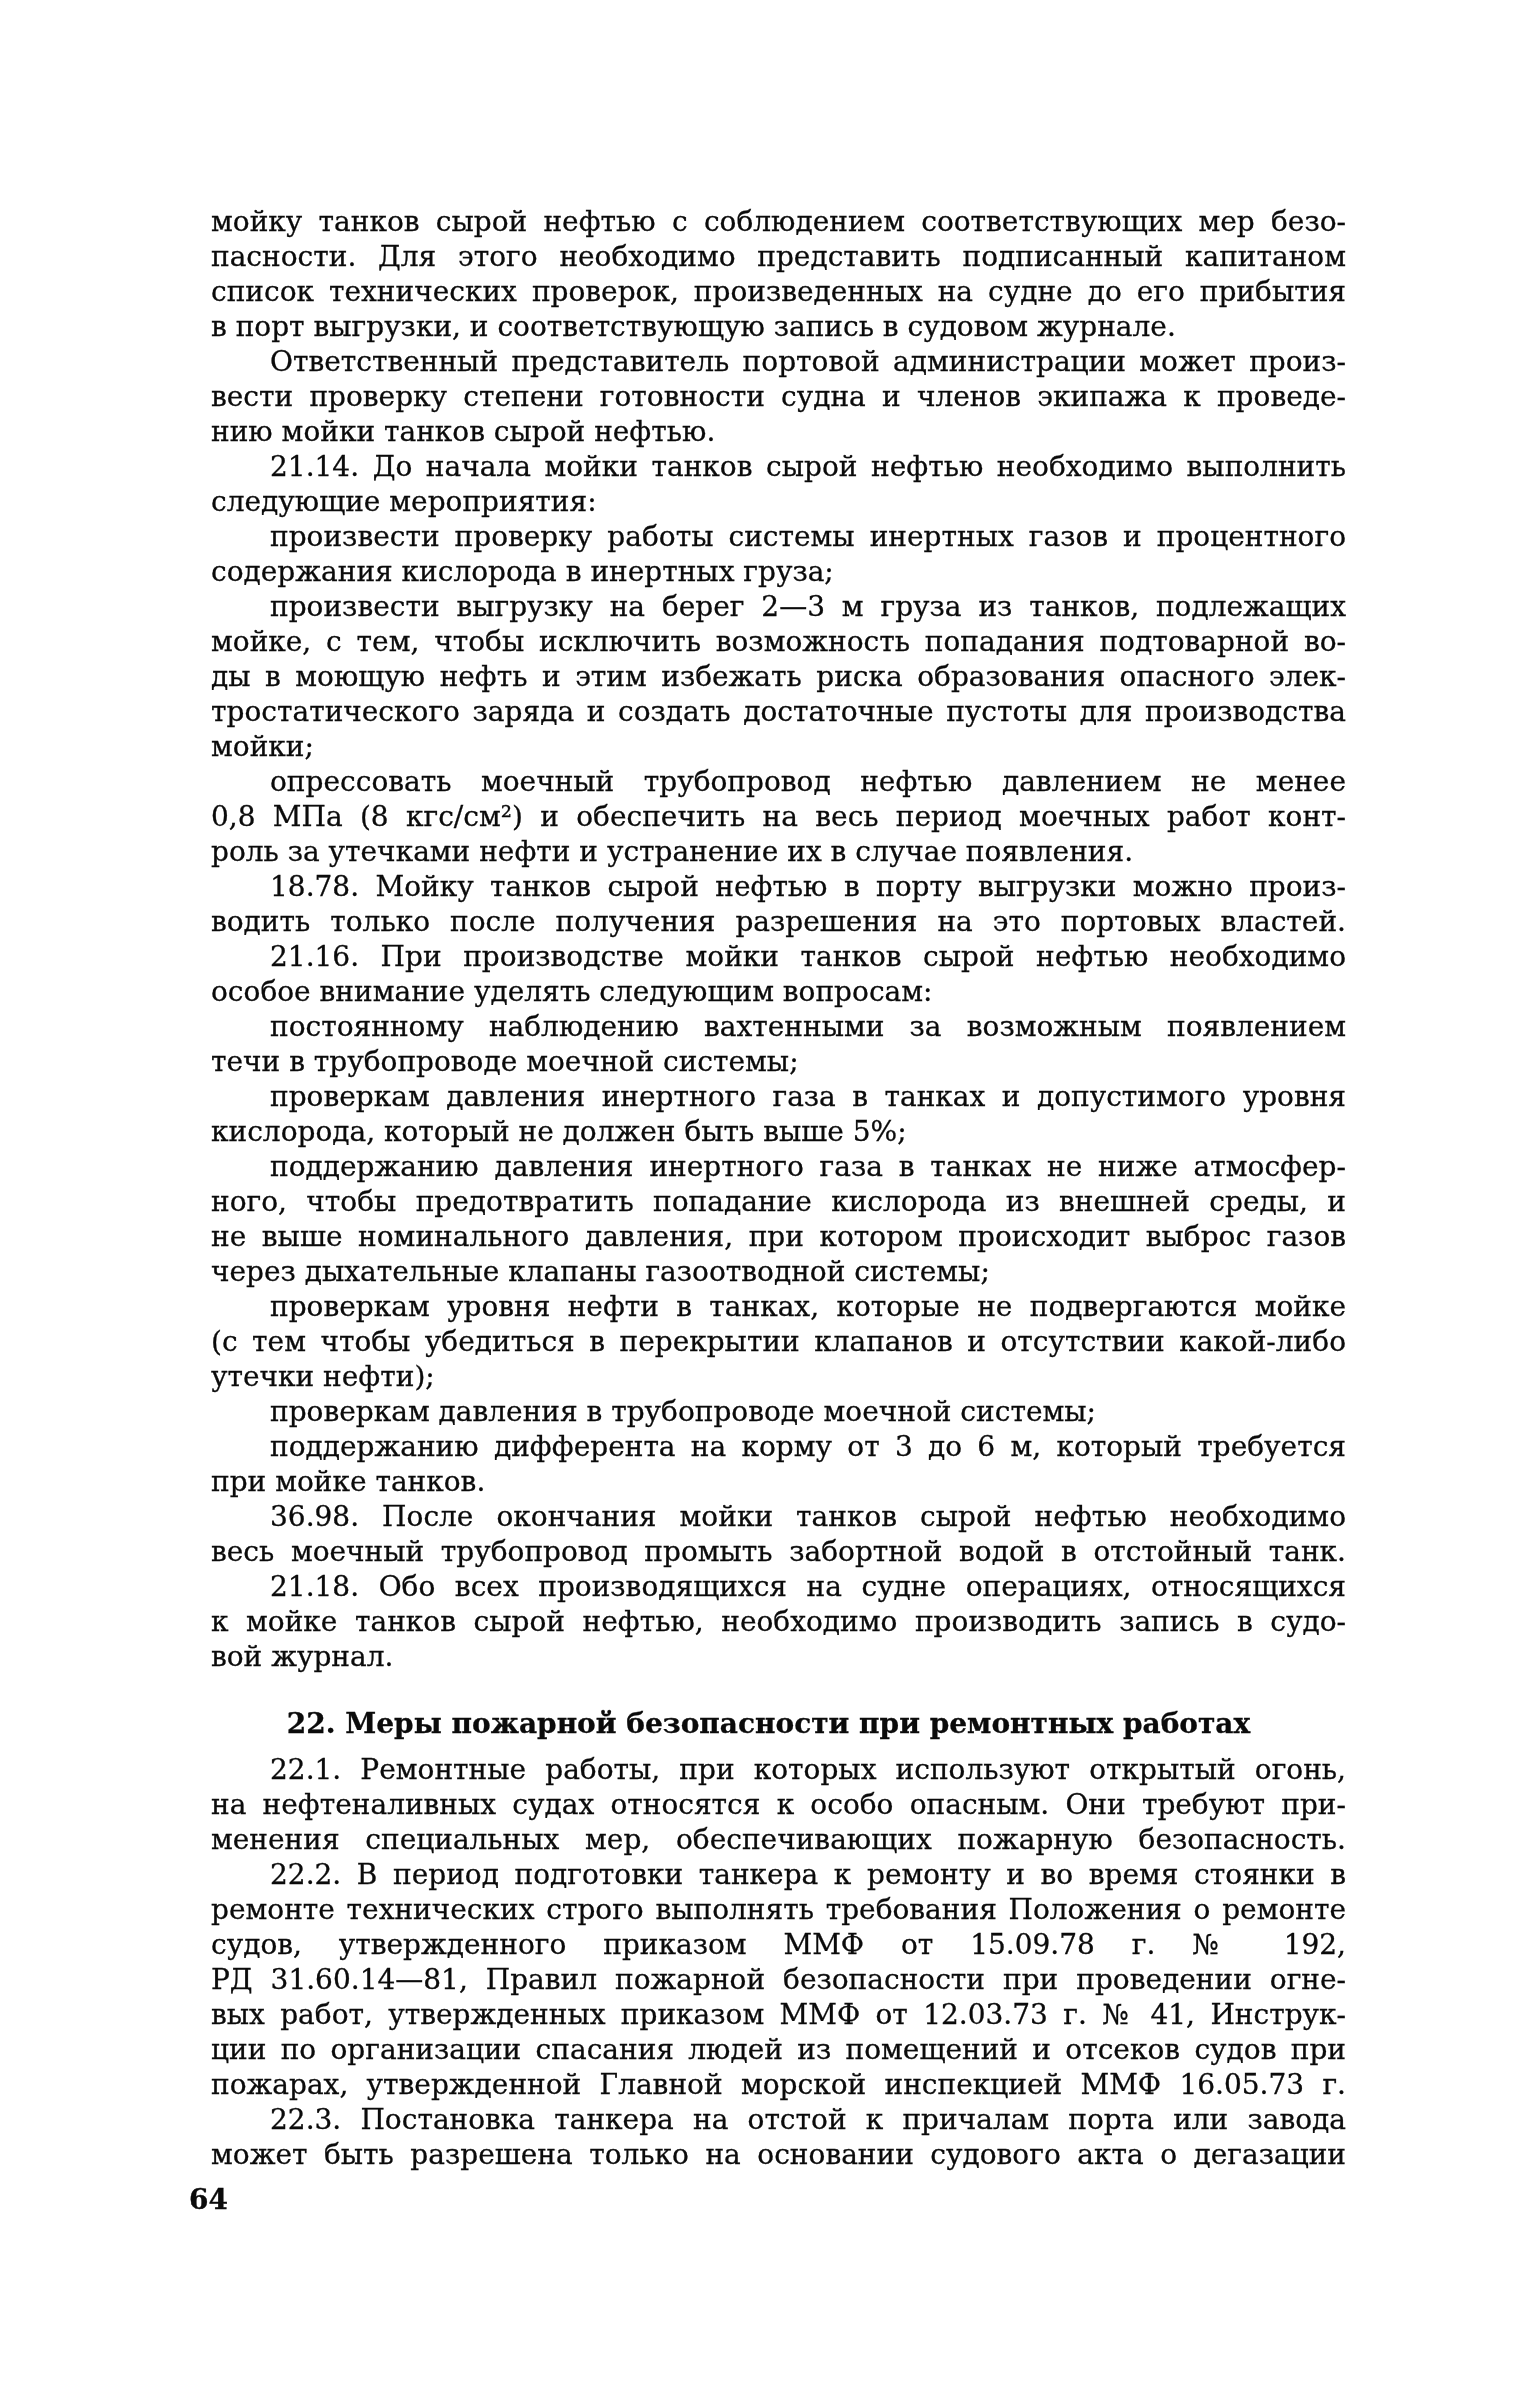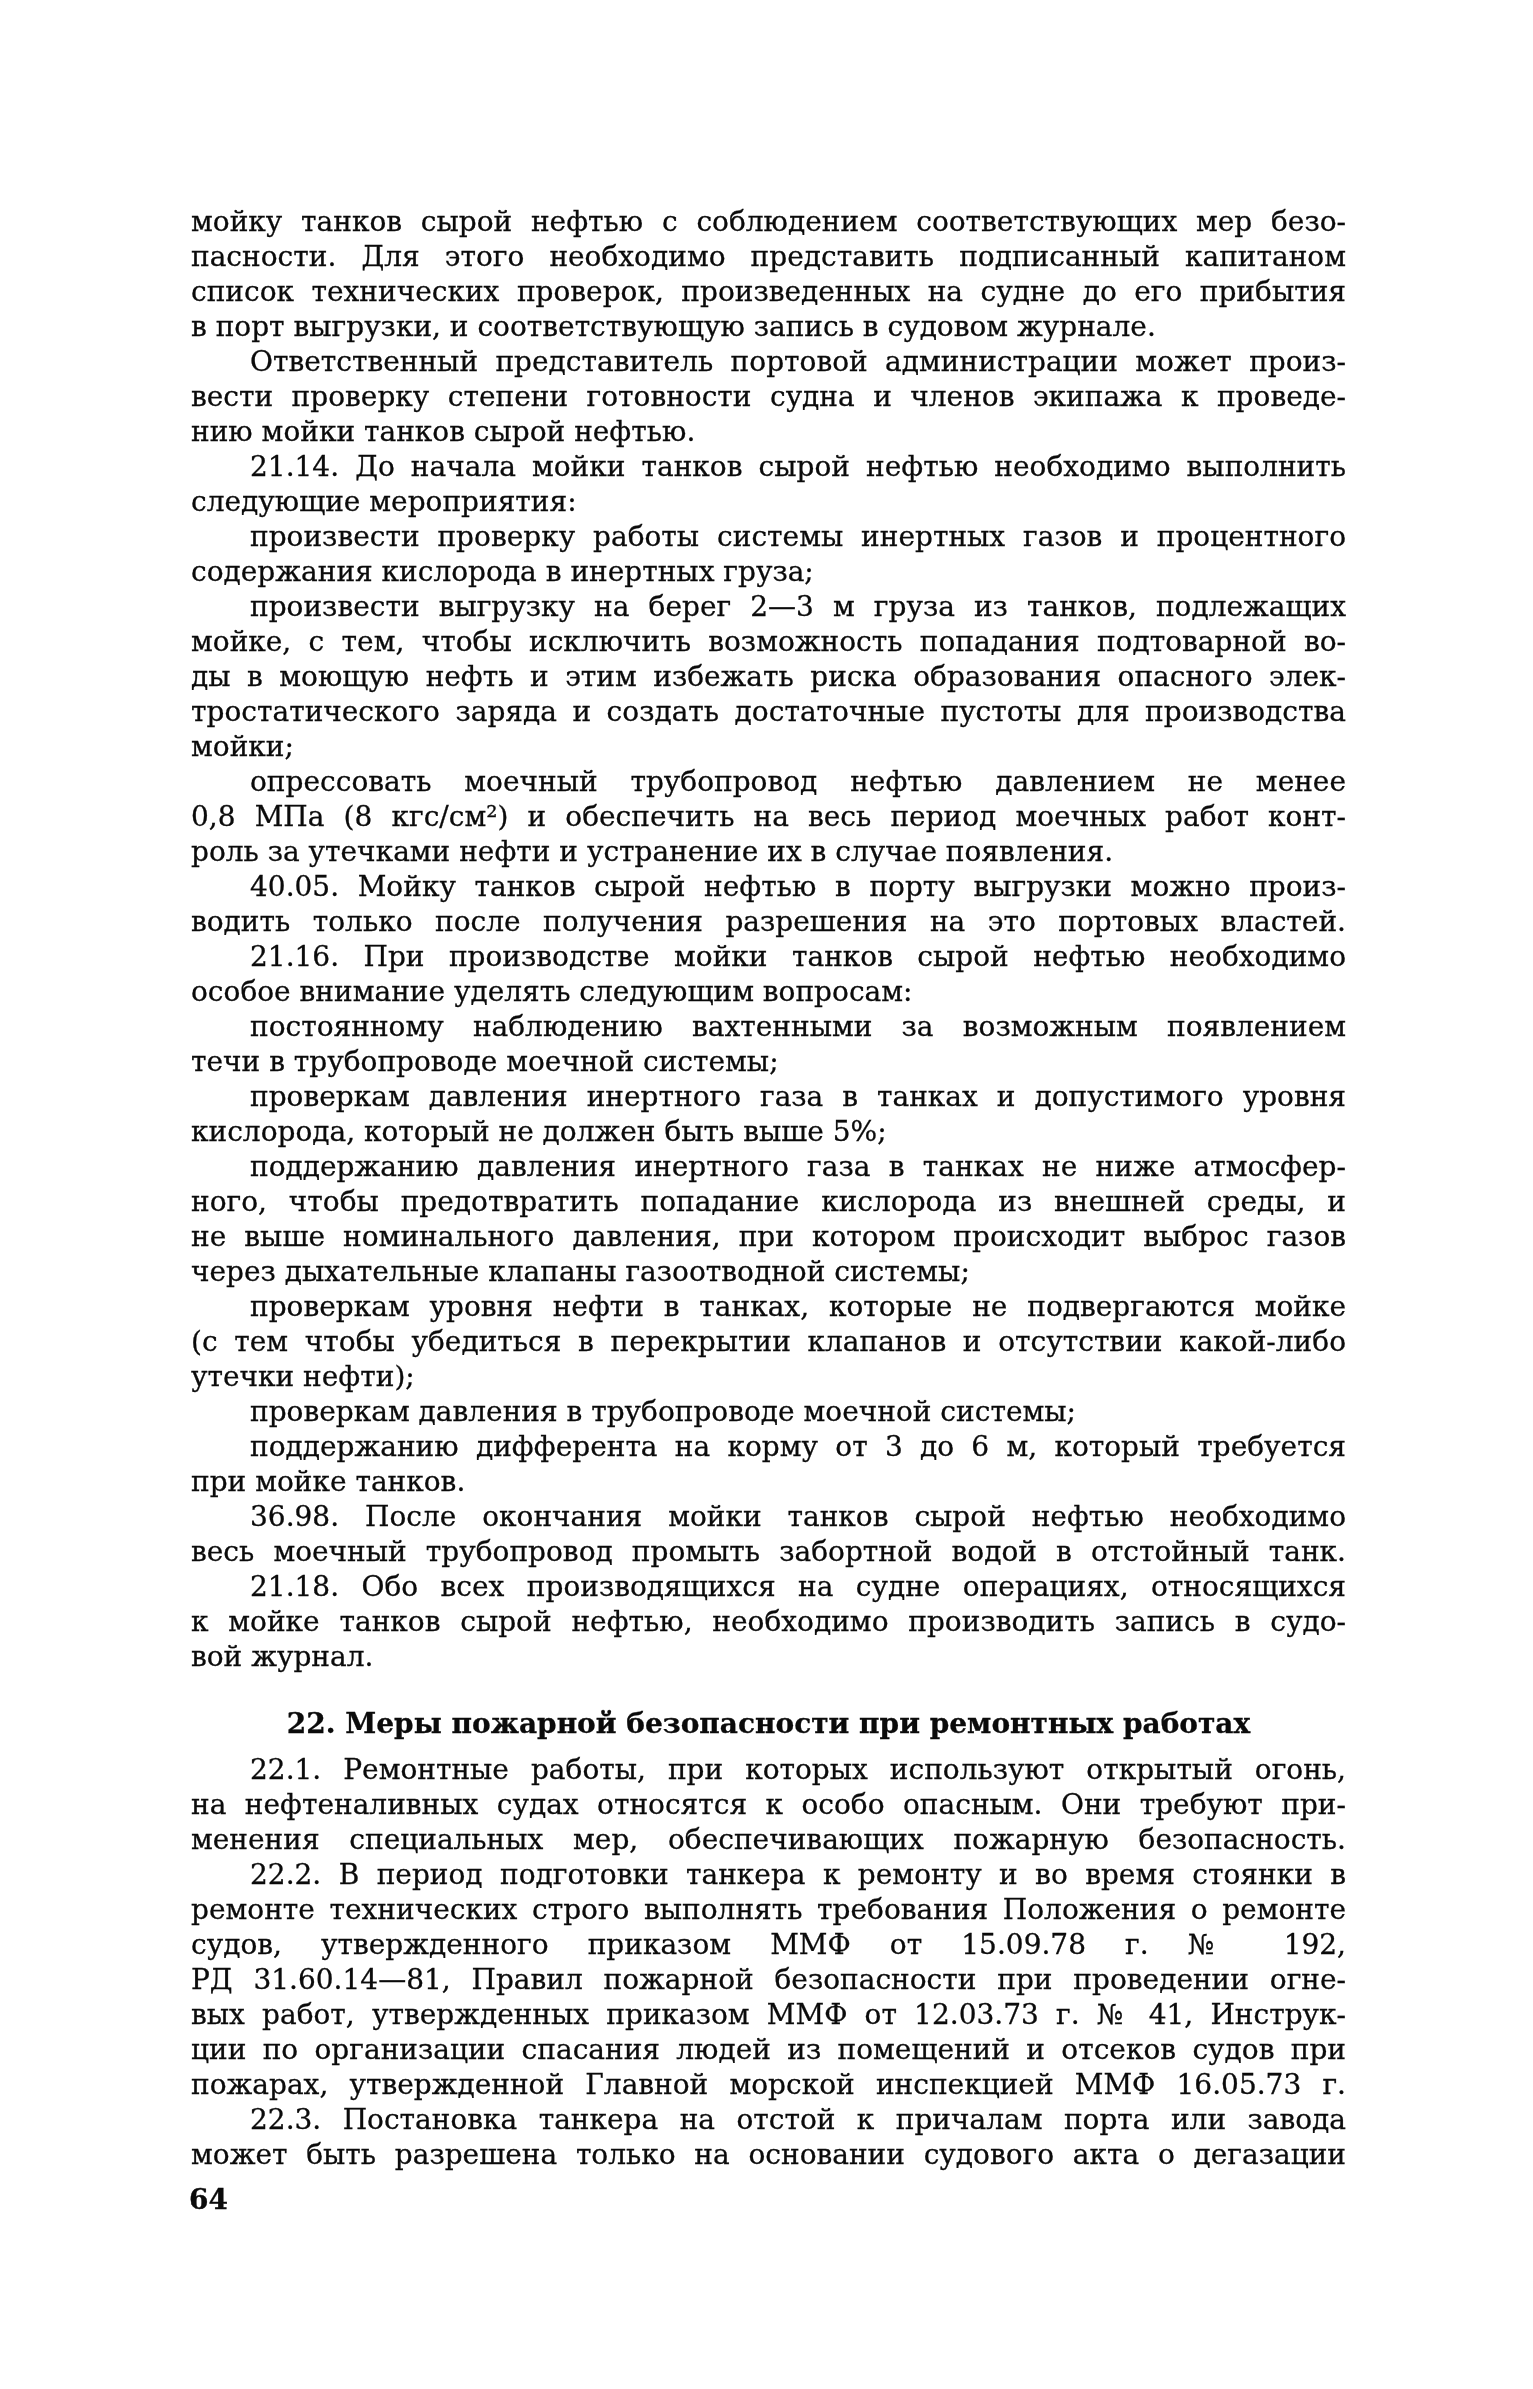--- a/index.html
+++ b/index.html
@@ -22,20 +22,21 @@
     top: 204px;
     width: 1155px;
     font-size: 28px;
     line-height: 35px;
     -webkit-text-stroke: 0.3px #0b0b0b;
   }
   .paragraph { margin: 0; }
   .line {
     text-align: justify;
     text-align-last: justify;
+    margin-left: 20px;
   }
   .line.leftlast {
     text-align-last: left;
   }
   .line.indent {
     text-indent: 59px;
   }
   .heading {
     margin: 32px 0 11px 0;
     text-align: center;
@@ -82,21 +83,21 @@
         <div class="line">ды в моющую нефть и этим избежать риска образования опасного элек-</div>
         <div class="line">тростатического заряда и создать достаточные пустоты для производства</div>
         <div class="line leftlast">мойки;</div>
       </div>
       <div class="paragraph">
         <div class="line indent">опрессовать моечный трубопровод нефтью давлением не менее</div>
         <div class="line">0,8 МПа (8 кгс/см²) и обеспечить на весь период моечных работ конт-</div>
         <div class="line leftlast">роль за утечками нефти и устранение их в случае появления.</div>
       </div>
       <div class="paragraph">
-        <div class="line indent">40.05. Мойку танков сырой нефтью в порту выгрузки можно произ-</div>
+        <div class="line indent">18.78. Мойку танков сырой нефтью в порту выгрузки можно произ-</div>
         <div class="line">водить только после получения разрешения на это портовых властей.</div>
       </div>
       <div class="paragraph">
         <div class="line indent">21.16. При производстве мойки танков сырой нефтью необходимо</div>
         <div class="line leftlast">особое внимание уделять следующим вопросам:</div>
       </div>
       <div class="paragraph">
         <div class="line indent">постоянному наблюдению вахтенными за возможным появлением</div>
         <div class="line leftlast">течи в трубопроводе моечной системы;</div>
       </div>

